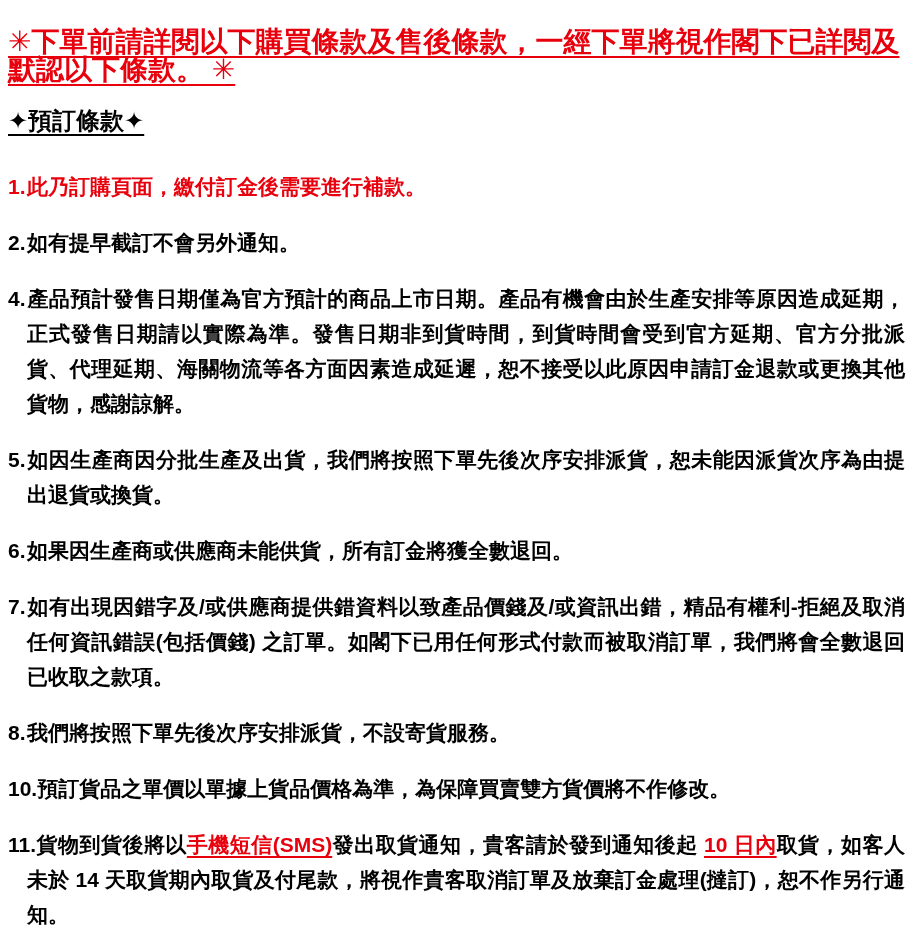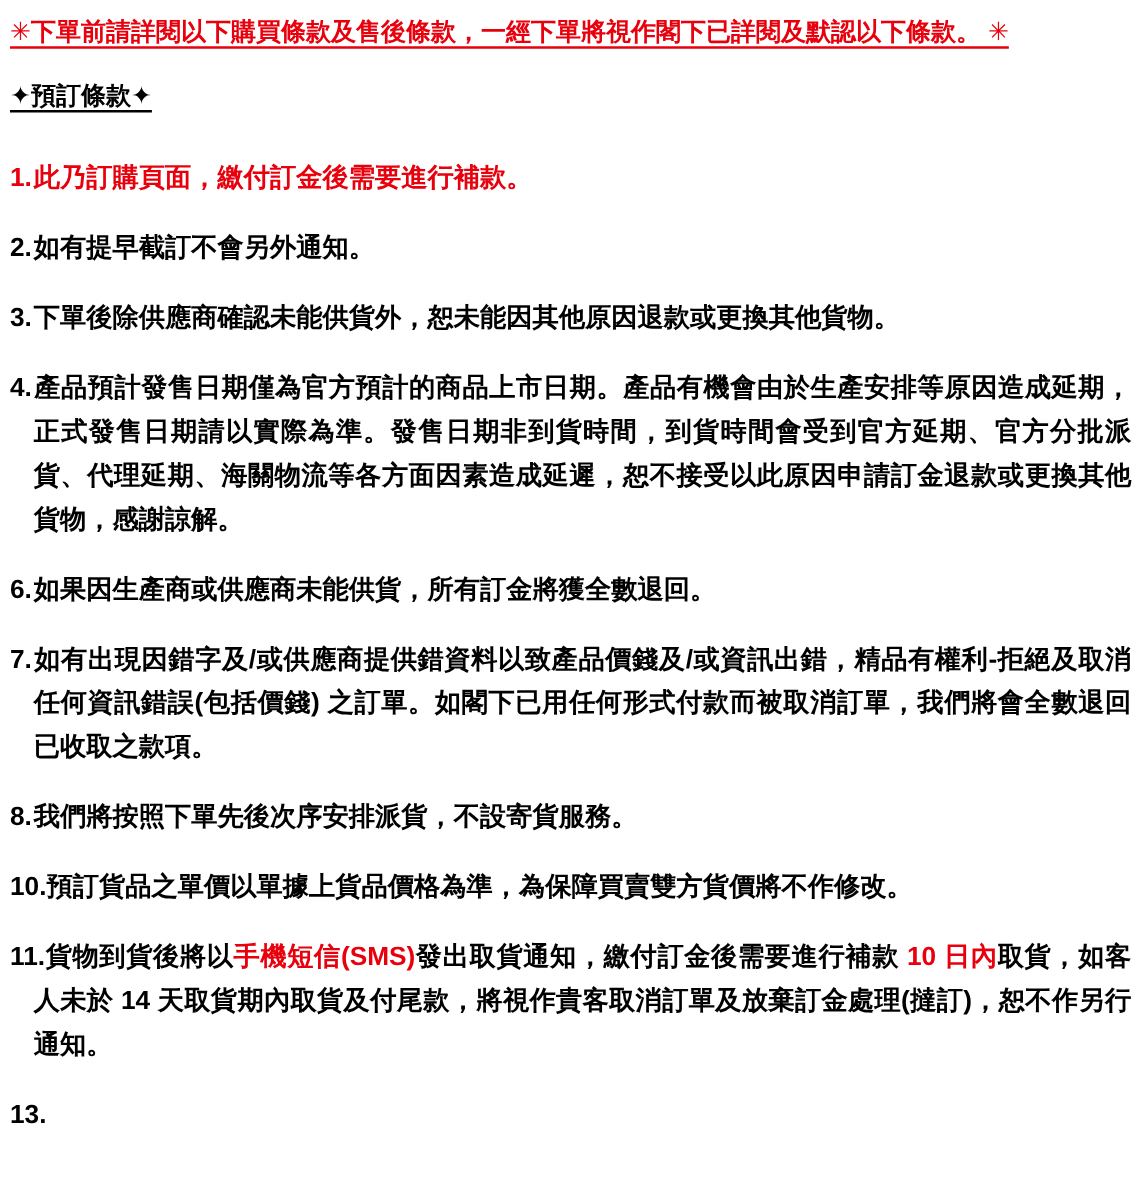--- a/index.html
+++ b/index.html
@@ -12,31 +12,31 @@
     height: 948px;
     box-sizing: border-box;
     padding: 12px 8px 0 8px;
     overflow: hidden;
     font-family: "Liberation Sans", "DejaVu Sans", sans-serif;
     font-weight: bold;
     color: var(--text, #000000);
     -webkit-font-smoothing: antialiased;
   }
   .header-warning {
-    font-size: 20px;
+    font-size: 28px;
     line-height: 28px;
-    margin: 0 0 23px 0;
+    margin: 16px 0 23px 0;
     color: var(--red, #e8000d);
     text-decoration: underline;
     text-decoration-thickness: 2px;
     text-underline-offset: 5px;
   }
   .section-title {
     display: inline-block;
-    font-size: 20px;
+    font-size: 24px;
     line-height: 28px;
     margin: 0 0 13px 0;
     color: var(--text, #000000);
     text-decoration: underline;
     text-decoration-thickness: 2px;
     text-underline-offset: 5px;
   }
   ol.terms {
     margin: 0;
     padding: 0;
@@ -53,39 +53,40 @@
     display: inline-block;
     min-width: 19px;
     margin-left: -19px;
     text-align: left;
   }
   li.term.red {
     color: var(--red, #e8000d);
   }
   .red-underline {
     color: var(--red, #e8000d);
+    text-decoration: underline;
     text-decoration-thickness: 2px;
     text-underline-offset: 4px;
   }
 </style>
 </head>
 <body>
 
 <div class="page">
   <div class="header-warning">✳下單前請詳閱以下購買條款及售後條款，一經下單將視作閣下已詳閱及默認以下條款。 ✳</div>
 
   <div>
     <span class="section-title">✦預訂條款✦</span>
   </div>
 
   <ol class="terms" id="terms-list">
       <li class="term red"><span class="num">1.</span><span><span>此乃訂購頁面，繳付訂金後需要進行補款。</span></span></li>
       <li class="term"><span class="num">2.</span><span><span>如有提早截訂不會另外通知。</span></span></li>
-      <li class="term"><span class="num">3.</span><span><span>下單後除供應商確認未能供貨外，恕未能因其他原因退款或更換其他貨物。</span></span></li>
       <li class="term"><span class="num">4.</span><span><span>產品預計發售日期僅為官方預計的商品上市日期。產品有機會由於生產安排等原因造成延期，正式發售日期請以實際為準。發售日期非到貨時間，到貨時間會受到官方延期、官方分批派貨、代理延期、海關物流等各方面因素造成延遲，恕不接受以此原因申請訂金退款或更換其他貨物，感謝諒解。</span></span></li>
+      <li class="term"><span class="num">5.</span><span><span>如因生產商因分批生產及出貨，我們將按照下單先後次序安排派貨，恕未能因派貨次序為由提出退貨或換貨。</span></span></li>
       <li class="term"><span class="num">6.</span><span><span>如果因生產商或供應商未能供貨，所有訂金將獲全數退回。</span></span></li>
       <li class="term"><span class="num">7.</span><span><span>如有出現因錯字及/或供應商提供錯資料以致產品價錢及/或資訊出錯，精品有權利-拒絕及取消任何資訊錯誤(包括價錢) 之訂單。如閣下已用任何形式付款而被取消訂單，我們將會全數退回已收取之款項。</span></span></li>
       <li class="term"><span class="num">8.</span><span><span>我們將按照下單先後次序安排派貨，不設寄貨服務。</span></span></li>
       <li class="term"><span class="num">10.</span><span><span>預訂貨品之單價以單據上貨品價格為準，為保障買賣雙方貨價將不作修改。</span></span></li>
-      <li class="term"><span class="num">11.</span><span><span>貨物到貨後將以</span><span class="red-underline">手機短信(SMS)</span><span>發出取貨通知，繳付訂金後需要進行補款 </span><span class="red-underline">10 日內</span><span>取貨，如客人未於 14 天取貨期內取貨及付尾款，將視作貴客取消訂單及放棄訂金處理(撻訂)，恕不作另行通知。</span></span></li>
+      <li class="term"><span class="num">11.</span><span><span>貨物到貨後將以</span><span class="red-underline">手機短信(SMS)</span><span>發出取貨通知，貴客請於發到通知後起 </span><span class="red-underline">10 日內</span><span>取貨，如客人未於 14 天取貨期內取貨及付尾款，將視作貴客取消訂單及放棄訂金處理(撻訂)，恕不作另行通知。</span></span></li>
       <li class="term"><span class="num">13.</span></li>
     </ol>
 </div>
 
 </body></html>

